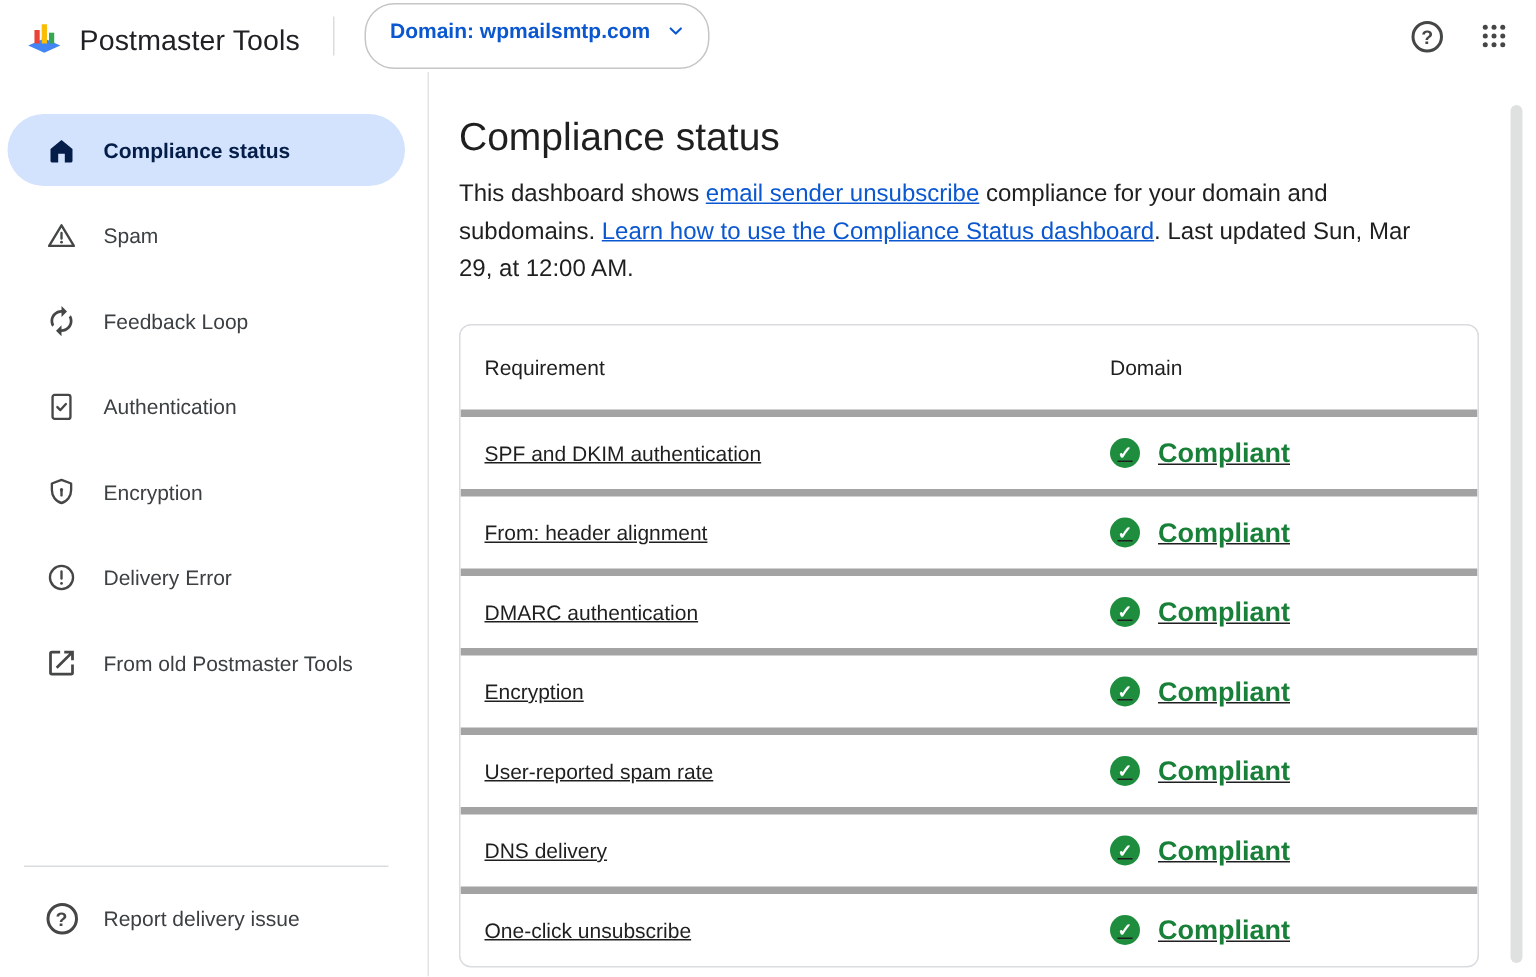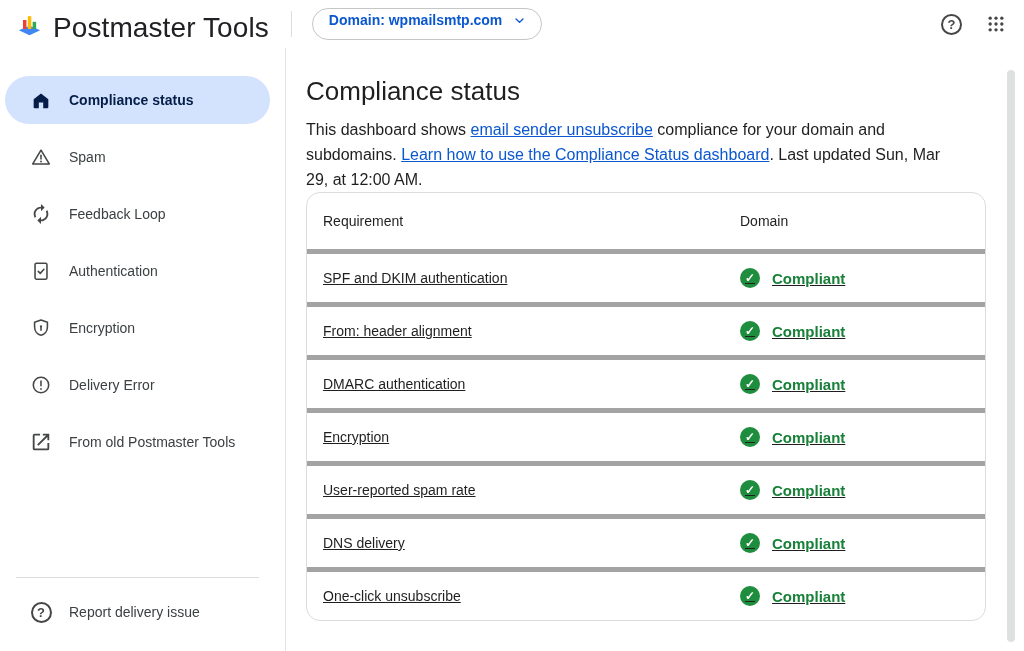--- a/index.html
+++ b/index.html
@@ -13,27 +13,27 @@
   }
   
   .header {
     height: 48px;
     display: flex;
     align-items: center;
     padding: 0 18px 0 16px;
     background: #fff;
   }
   .brand { display: flex; align-items: center; gap: 10px; }
-  .brand-title { font-size: 28px; color: #202124; letter-spacing: .1px; margin-top: 7px; }
+  .brand-title { font-size: 19px; color: #202124; letter-spacing: .1px; margin-top: 7px; }
   .hdr-divider { width: 1px; height: 26px; background: #dadce0; margin: 0 20px 0 22px; }
   .domain-pill {
     display: flex; align-items: center; gap: 10px;
     border: 1px solid #c4c7c5;
     border-radius: 20px;
-    height: 32px;
+    height: 44px;
     padding: 0 14px 8px 16px;
     color: #0b57d0;
     font-size: 14px;
     font-weight: 700;
     cursor: pointer;
     background: #fff;
   }
   .hdr-right { margin-left: auto; display: flex; align-items: center; gap: 24px; }
   .qmark {
     width: 21px; height: 21px; border-radius: 50%;
@@ -71,43 +71,44 @@
   .side-item .sicon { width: 24px; height: 24px; display: inline-flex; align-items: center; justify-content: center; margin-right: 16px; flex-shrink: 0; }
   .side-item.active { background: #d3e3fd; color: #041e49; font-weight: 700; }
   .side-footer { margin-top: auto; padding-bottom: 6px; }
   .side-footer-divider { border: 0; border-top: 1px solid #dadce0; margin: 0 26px 10px 16px; }
   
   .page-title { font-size: 26px; font-weight: 400; color: #1f1f1f; margin: 8px 0 10px; }
   .intro { font-size: 16px; line-height: 25px; max-width: 658px; color: #1f1f1f; }
   .lnk { color: #0b57d0; text-decoration: underline; cursor: pointer; }
   
   .ctable {
+    margin-top: 24px;
     width: 680px;
     border: 1px solid #dadce0;
-    border-radius: 14px;
+    border-radius: 8px;
     overflow: hidden;
     background: #fff;
   }
   .trow, .thead {
     display: grid;
     grid-template-columns: 417px 1fr;
     align-items: center;
     padding: 0 16px;
     font-size: 14px;
   }
   .thead { height: 56px; color: #1f1f1f; font-weight: 400; }
   .trow { height: 53px; border-top: 5px solid #a3a3a3; color: #1f1f1f; text-decoration: underline; }
   .status-cell { display: flex; align-items: center; gap: 12px; }
   .check {
     width: 20px; height: 20px; border-radius: 50%;
     background: #1e8e3e; color: #fff;
     display: inline-flex; align-items: center; justify-content: center;
     font-size: 12px; font-weight: 700;
   }
-  .compliant { color: #188038; font-weight: 700; font-size: 15px; }
+  .compliant { color: #188038; font-weight: 700; font-size: 18px; }
   
   .scrollbar {
     position: absolute;
     right: 9px; top: 70px;
     width: 8px; height: 572px;
     border-radius: 4px;
     background: #dfe1e1;
   }
   svg { display: block; }
 </style>

